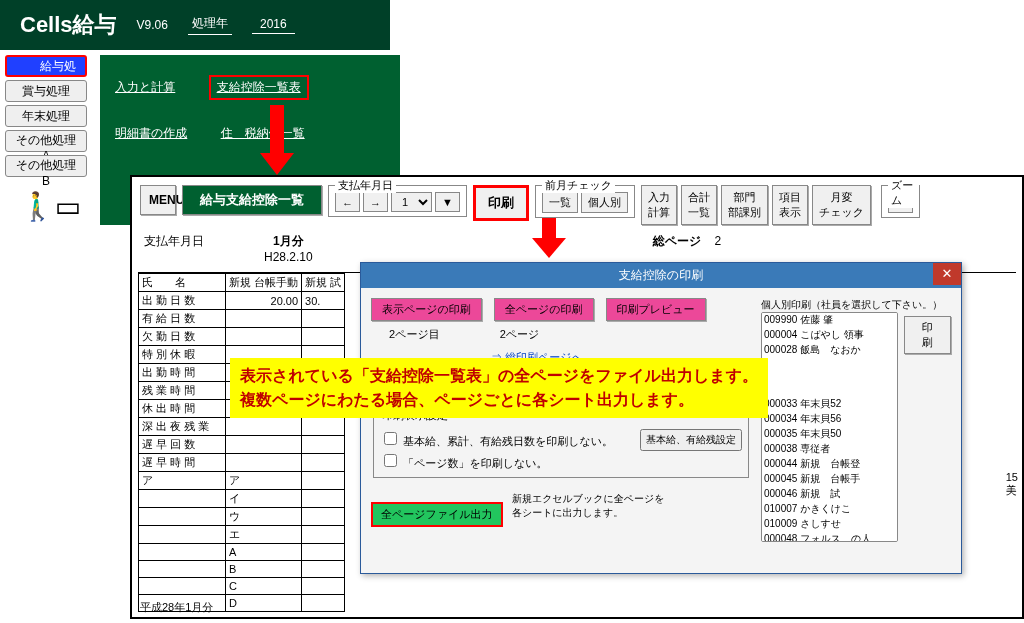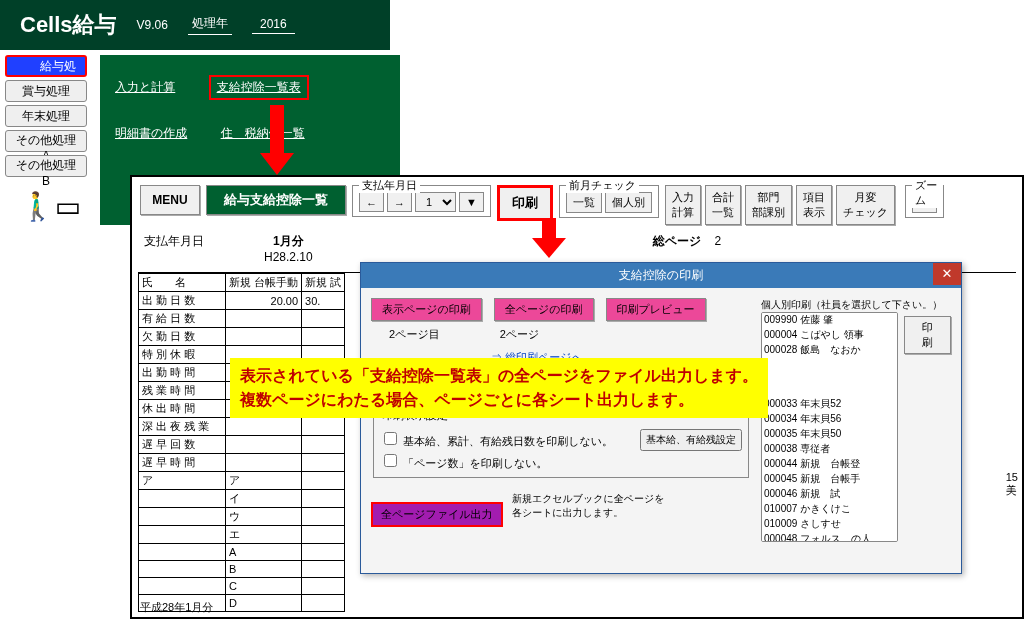--- a/index.html
+++ b/index.html
@@ -14,21 +14,21 @@
 .panel { position:absolute; left:100px; top:55px; width:270px; height:130px; background:#006030; color:#fff; padding:20px 15px; }
 .panel a { color:#fff; text-decoration:underline; margin-right:30px; display:inline-block; margin-bottom:25px; }
 .panel .hl { border:2px solid red; padding:2px 6px; text-decoration:underline; }
 .arrow1 { position:absolute; left:270px; top:105px; width:0; height:0; }
 .arrow1::before { content:""; position:absolute; width:14px; height:50px; background:red; left:0; top:0; }
 .arrow1::after { content:""; position:absolute; left:-10px; top:48px; border-left:17px solid transparent; border-right:17px solid transparent; border-top:22px solid red; }
 .figure { position:absolute; left:20px; top:190px; font-size:28px; }
 .main { position:absolute; left:130px; top:175px; width:890px; height:440px; border:2px solid #000; background:#fff; }
 .tbar { display:flex; align-items:flex-start; gap:6px; padding:8px 8px 4px; }
 .btn { background:#f0f0f0; border:1px solid #888; padding:4px 8px; font-size:12px; box-shadow:1px 1px 0 #aaa; }
-.btn.menu { width:60px; height:30px; font-weight:bold; }
+.btn.menu { width:36px; height:30px; font-weight:bold; }
 .btn.grn { background:#006030; color:#fff; width:140px; height:30px; font-size:13px;font-weight:bold; }
 .grp { border:1px solid #888; padding:6px 6px 4px; position:relative; font-size:11px; }
 .grp .glbl { position:absolute; top:-8px; left:6px; background:#fff; padding:0 3px; }
 .grp .row { display:flex; gap:3px; }
 .grp .row button,.grp .row select { font-size:11px; padding:2px 6px; background:#f0f0f0; border:1px solid #888; }
 .print { border:3px solid red; padding:6px 12px; font-size:13px; background:#f0f0f0; font-weight:bold; }
 .opts { display:flex; gap:4px; }
 .opts button { padding:4px 6px; font-size:11px; background:#f0f0f0; border:1px solid #888; box-shadow:1px 1px 0 #aaa; }
 .arrow2 { position:absolute; left:542px; top:218px; }
 .arrow2::before { content:""; position:absolute; width:14px; height:22px; background:red; }
@@ -45,21 +45,21 @@
 .dlg .close { position:absolute; right:0; top:0; width:28px; height:22px; background:#c0392b; color:#fff; text-align:center; line-height:22px; font-size:13px; }
 .dlg .body { padding:10px; display:flex; gap:10px; }
 .dlg .lcol { flex:1; }
 .dlg .brow { display:flex; gap:12px; margin-bottom:6px; }
 .dlg .brow button { padding:3px 10px; font-size:11px; background:#ec4899; border:1px solid #888; box-shadow:1px 1px 0 #aaa; }
 .dlg .srow { display:flex; gap:60px; font-size:11px; margin-bottom:8px; padding-left:18px; }
 .dlg .link { color:#0040c0; text-decoration:underline; font-size:11px; margin-left:120px; }
 .dlg .chk { font-size:11px; margin:4px 0; }
 .dlg fieldset { border:1px solid #888; font-size:11px; padding:6px; margin-top:6px; }
 .dlg fieldset legend { font-size:11px; }
-.dlg .out { border:2px solid red; padding:3px 8px; font-size:11px; background:#a21caf; display:inline-block; margin-top:10px; }
+.dlg .out { border:2px solid red; padding:3px 8px; font-size:11px; background:#22c55e; display:inline-block; margin-top:10px; }
 .dlg .note { font-size:10px; display:inline-block; margin-left:6px; vertical-align:top; }
 .dlg .rcol { width:190px; }
 .dlg .rlbl { font-size:10px; }
 .dlg select.list { width:150px; height:230px; font-size:10px; border:1px solid #888; background:#fff; }
 .dlg .pbtn { padding:3px 14px; font-size:11px; background:#f0f0f0; border:1px solid #888; box-shadow:1px 1px 0 #aaa; margin-top:4px; }
 .hlbox { position:absolute; left:230px; top:358px; background:#ffff00; color:#c00000; font-size:16px; padding:6px 10px; z-index:50; line-height:1.5; font-weight:bold; }
 .foot { position:absolute; bottom:2px; left:8px; font-size:11px; }
 .rightedge { position:absolute; right:4px; top:294px; font-size:11px; }
 </style>
 </head>

